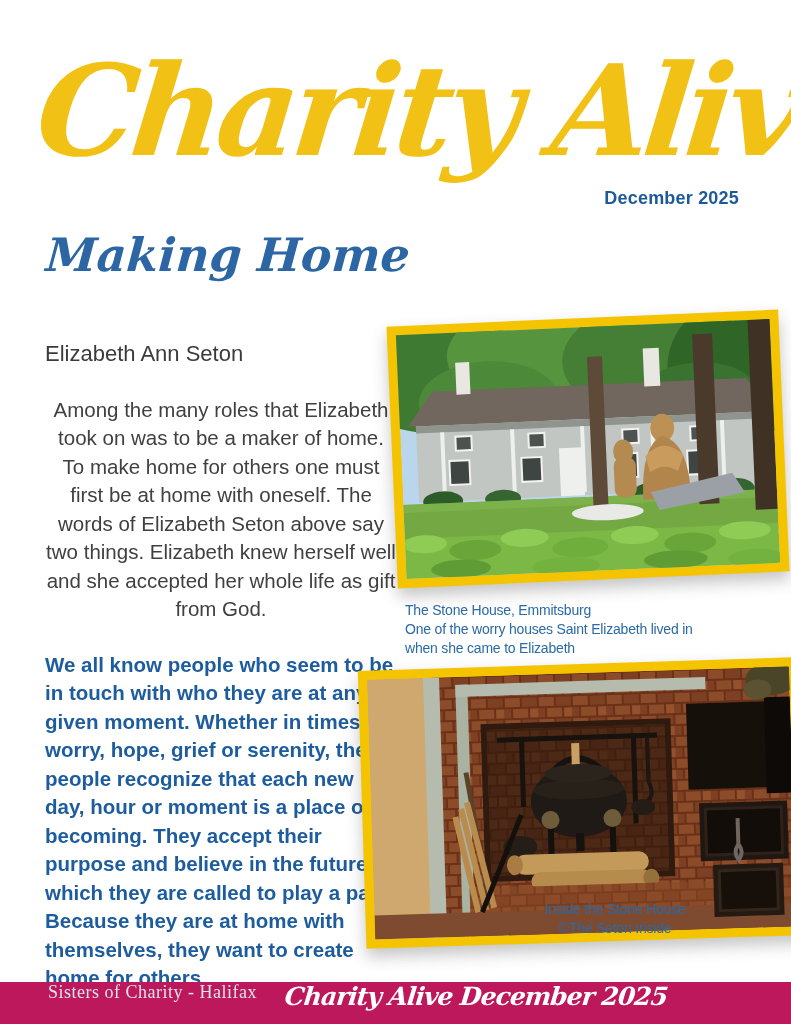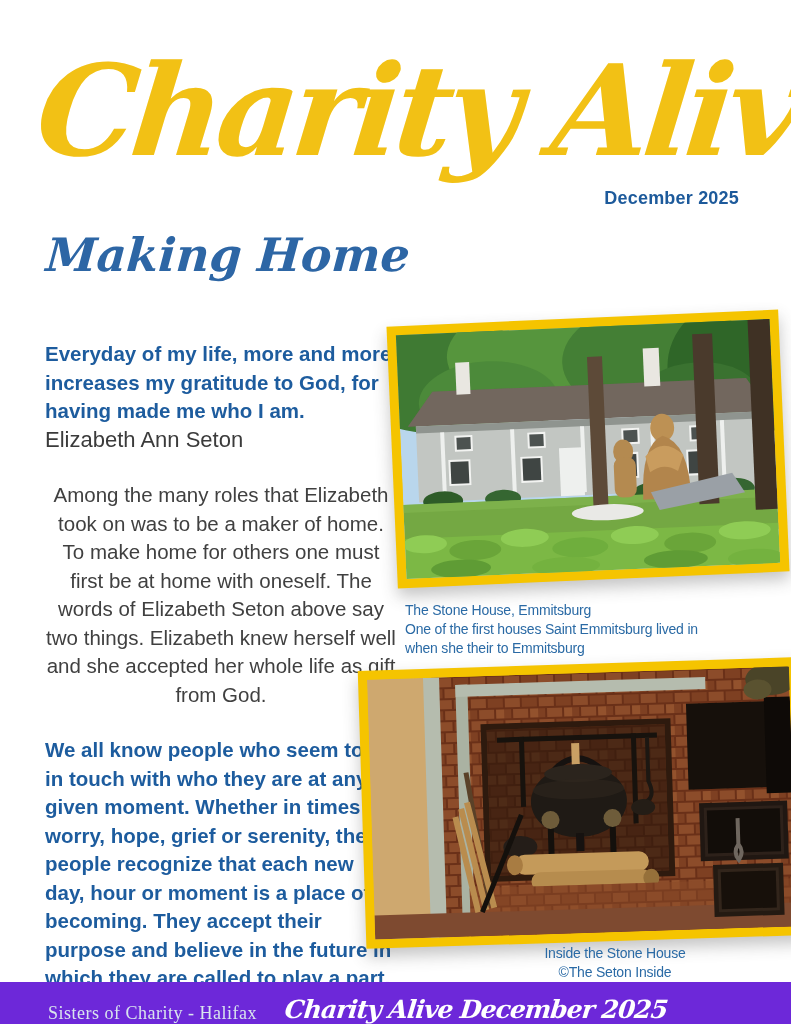--- a/index.html
+++ b/index.html
@@ -43,26 +43,26 @@
     box-shadow:0 8px 16px rgba(60,60,60,0.30);
   }
   .photo-frame svg { display:block; }
   .photo-1 { left:392px; top:318px; width:392px; height:262px; transform:rotate(-2.5deg); }
   .photo-2 { left:362px; top:664px; width:440px; height:278px; transform:rotate(-1.8deg); }
   .caption {
     position:absolute; color:#2A6AA5; font-weight:normal;
     font-size:14px; line-height:19px; letter-spacing:-0.2px;
   }
   .caption-1 { left:405px; top:601px; text-align:left; }
-  .caption-2 { left:490px; top:944px; width:250px; text-align:center; }
+  .caption-2 { left:490px; top:900px; width:250px; text-align:center; }
   .caption div { white-space:nowrap; }
   
   .footer-bar {
     position:absolute; left:0; bottom:0; width:791px; height:42px;
-    background:#6d28d9; display:flex; align-items:flex-end; padding-left:48px;
+    background:#be185d; display:flex; align-items:flex-start; padding-left:48px;
   }
   .footer-org {
     font-family:"Liberation Serif", serif; font-size:18px;
     color:#D9E4EE; letter-spacing:0.5px;
   }
   .footer-issue {
     margin-left:28px;
     font-family:"DejaVu Serif", serif; font-style:italic; font-weight:bold;
     font-size:25px; color:#FFFFFF; transform:skewX(-6deg); letter-spacing:-1px;
   }
@@ -71,21 +71,20 @@
 <body>
 
 <div class="page">
 
   <div class="masthead-title">Charity Alive</div>
   <div class="issue-date">December 2025</div>
 
   <div class="article-title">Making Home</div>
 
   <div class="body-col">
-    <div class="para blue-bold">Everyday of my life, more and more increases my gratitude to God, for having made me who I am.</div>
     <div class="quote-attrib">Elizabeth Ann Seton</div>
     <div class="gap-md"></div>
     <div class="para dark">Among the many roles that Elizabeth took on was to be a maker of home. To make home for others one must first be at home with oneself. The words of Elizabeth Seton above say two things. Elizabeth knew herself well and she accepted her whole life as gift from God.</div>
     <div class="gap-md"></div>
     <div class="para blue-bold">We all know people who seem to be in touch with who they are at any given moment. Whether in times of worry, hope, grief or serenity, these people recognize that each new day, hour or moment is a place of becoming. They accept their purpose and believe in the future in which they are called to play a part. Because they are at home with themselves, they want to create home for others.</div>
   </div>
 
   <div class="photo-frame photo-1">
     <svg width="374" height="244" viewBox="0 0 374 244" preserveAspectRatio="none">
       <rect x="0" y="0" width="374" height="244" fill="#b9d6ec"></rect>
@@ -156,22 +155,22 @@
       <ellipse cx="340" cy="210" rx="26" ry="9" fill="#8fcc55"></ellipse>
       <ellipse cx="55" cy="236" rx="30" ry="9" fill="#5f9c35"></ellipse>
       <ellipse cx="160" cy="238" rx="34" ry="9" fill="#74b23f"></ellipse>
       <ellipse cx="270" cy="236" rx="32" ry="9" fill="#5f9c35"></ellipse>
       <ellipse cx="350" cy="238" rx="28" ry="9" fill="#74b23f"></ellipse>
     </svg>
   </div>
 
   <div class="caption caption-1">
     <div>The Stone House, Emmitsburg</div>
-    <div>One of the first houses Saint Emmitsburg lived in</div>
-    <div>when she their to Emmitsburg</div>
+    <div>One of the worry houses Saint Elizabeth lived in</div>
+    <div>when she came to Elizabeth</div>
   </div>
 
   <div class="photo-frame photo-2">
     <svg width="422" height="260" viewBox="0 0 422 260" preserveAspectRatio="none">
       <defs>
         <pattern id="brick" width="34" height="22" patternUnits="userSpaceOnUse">
           <rect width="34" height="22" fill="#6a3018"></rect>
           <rect x="1" y="1" width="15" height="9" fill="#8c4c2a"></rect>
           <rect x="18" y="1" width="15" height="9" fill="#7e4022"></rect>
           <rect x="-8" y="12" width="15" height="9" fill="#7e4022"></rect>

